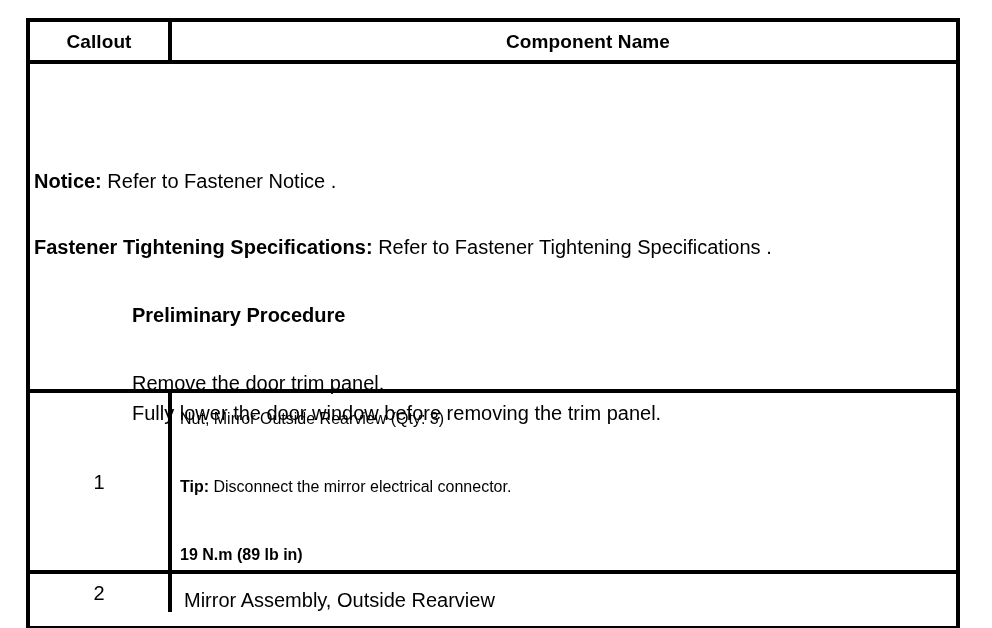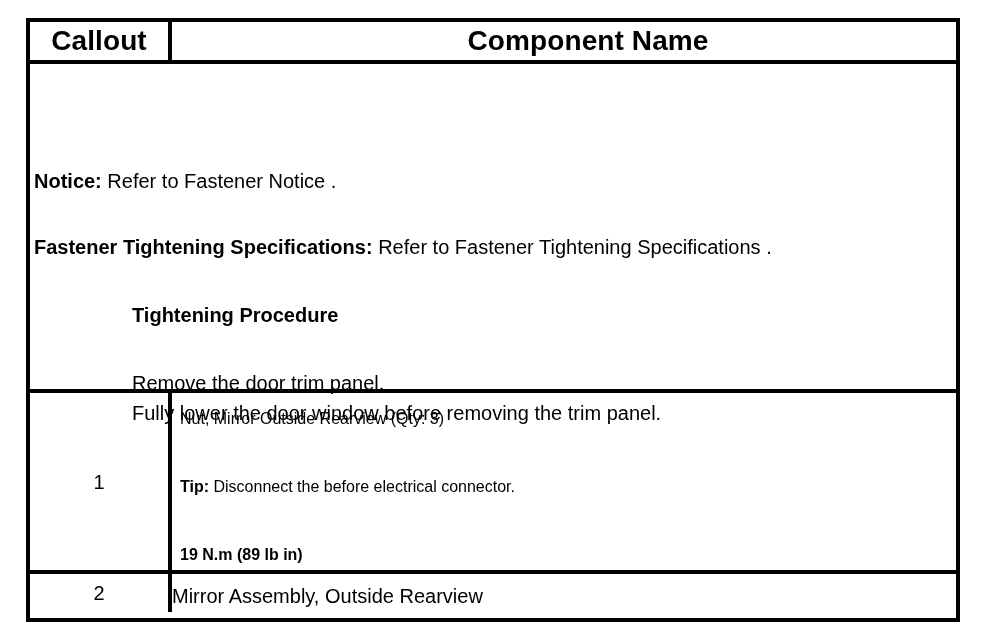--- a/index.html
+++ b/index.html
@@ -59,21 +59,21 @@
   .row-header .cell-callout,
   .row-header .cell-name {
     height: 38px;
   }
   .row-header .cell-name {
     justify-content: center;
     text-align: center;
     margin-left: 48px;
   }
   .hdr-text {
-    font-size: 28px;
+    font-size: 19px;
     font-weight: bold;
     letter-spacing: 0.1px;
     line-height: 1;
   }
 
   
   .row-notes .cell-callout {
     border-right: none;
     width: 0;
     flex: 0 0 0;
@@ -116,22 +116,22 @@
   .item1-c { top: 149px; font-weight: bold; }
 
   .callout-num {
     font-size: 20px;
     line-height: 1;
   }
 
   
   .row-item2 .cell-callout { height: 38px; }
   .row-item2 .cell-name {
-    height: 44px;
-    padding-left: 0;
+    height: 52px;
+    padding-left: 12px;
   }
   .item2-text {
     font-size: 20px;
     line-height: 1;
     white-space: nowrap;
   }
 </style>
 </head>
 <body>
 
@@ -153,40 +153,40 @@
       <div class="note-line note-fasten">
         <span class="b">Fastener Tightening Specifications:</span>
         <span>Refer to Fastener Tightening Specifications .</span>
       </div>
 
       <div class="note-line note-notice">
         <span class="b">Notice:</span>
         <span>Refer to Fastener Notice .</span>
       </div>
 
-      <div class="note-line note-prelim">Tightening Procedure</div>
+      <div class="note-line note-prelim">Preliminary Procedure</div>
 
       <div class="note-line note-step2">Fully lower the door window before removing the trim panel.</div>
 
       <div class="note-line note-step1">Remove the door trim panel.</div>
 
     </div>
   </div>
 
   <div class="row row-item1">
     <div class="cell-callout">
       <span class="callout-num">1</span>
     </div>
     <div class="cell-name">
 
       <div class="item-line item1-a">Nut, Mirror Outside Rearview (Qty: 3)</div>
 
       <div class="item-line item1-b">
         <span class="b">Tip:</span>
-        <span>Disconnect the before electrical connector.</span>
+        <span>Disconnect the mirror electrical connector.</span>
       </div>
 
       <div class="item-line item1-c">19 N.m (89 lb in)</div>
 
     </div>
   </div>
 
   <div class="row row-item2">
     <div class="cell-callout">
       <span class="callout-num">2</span>

